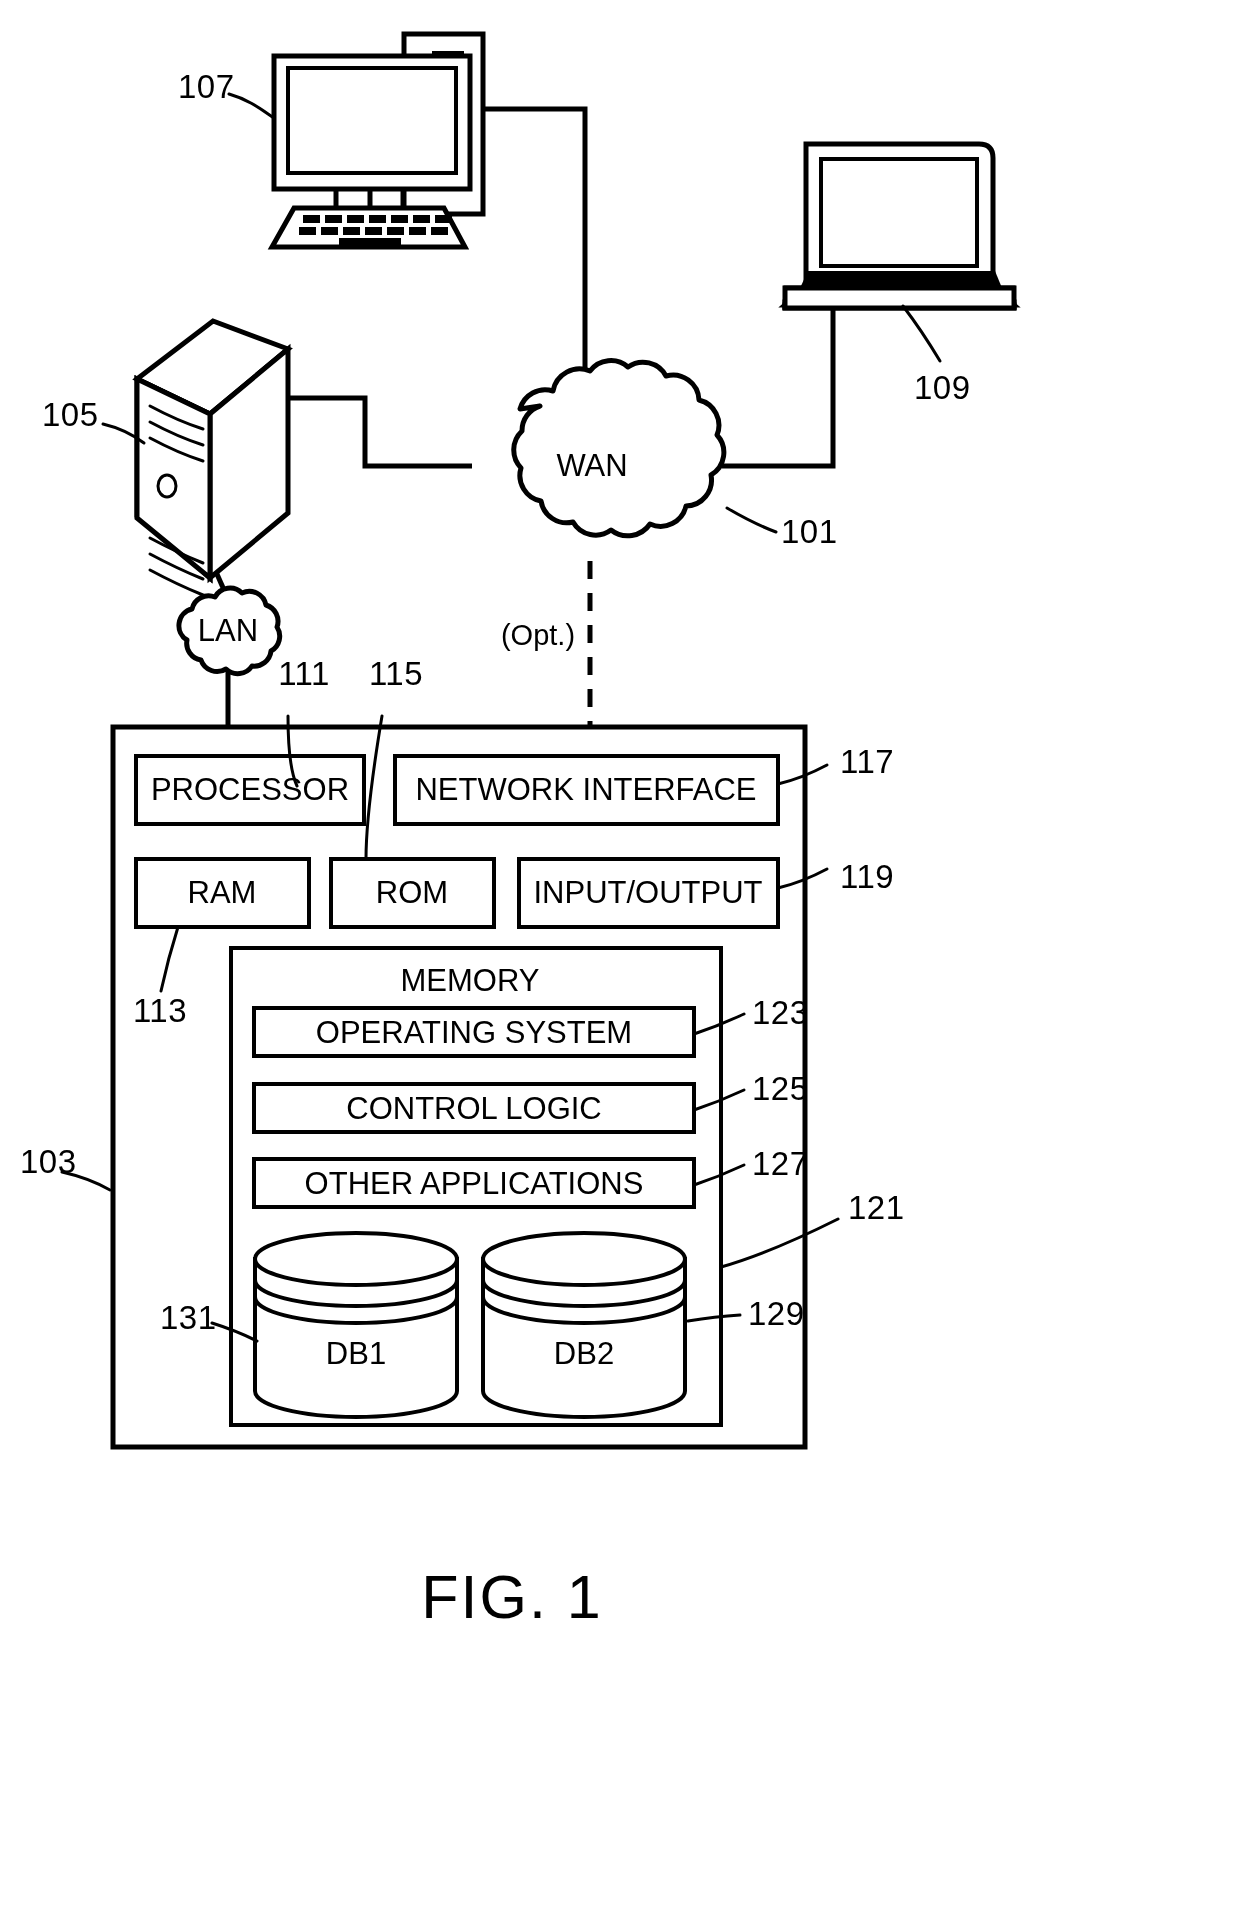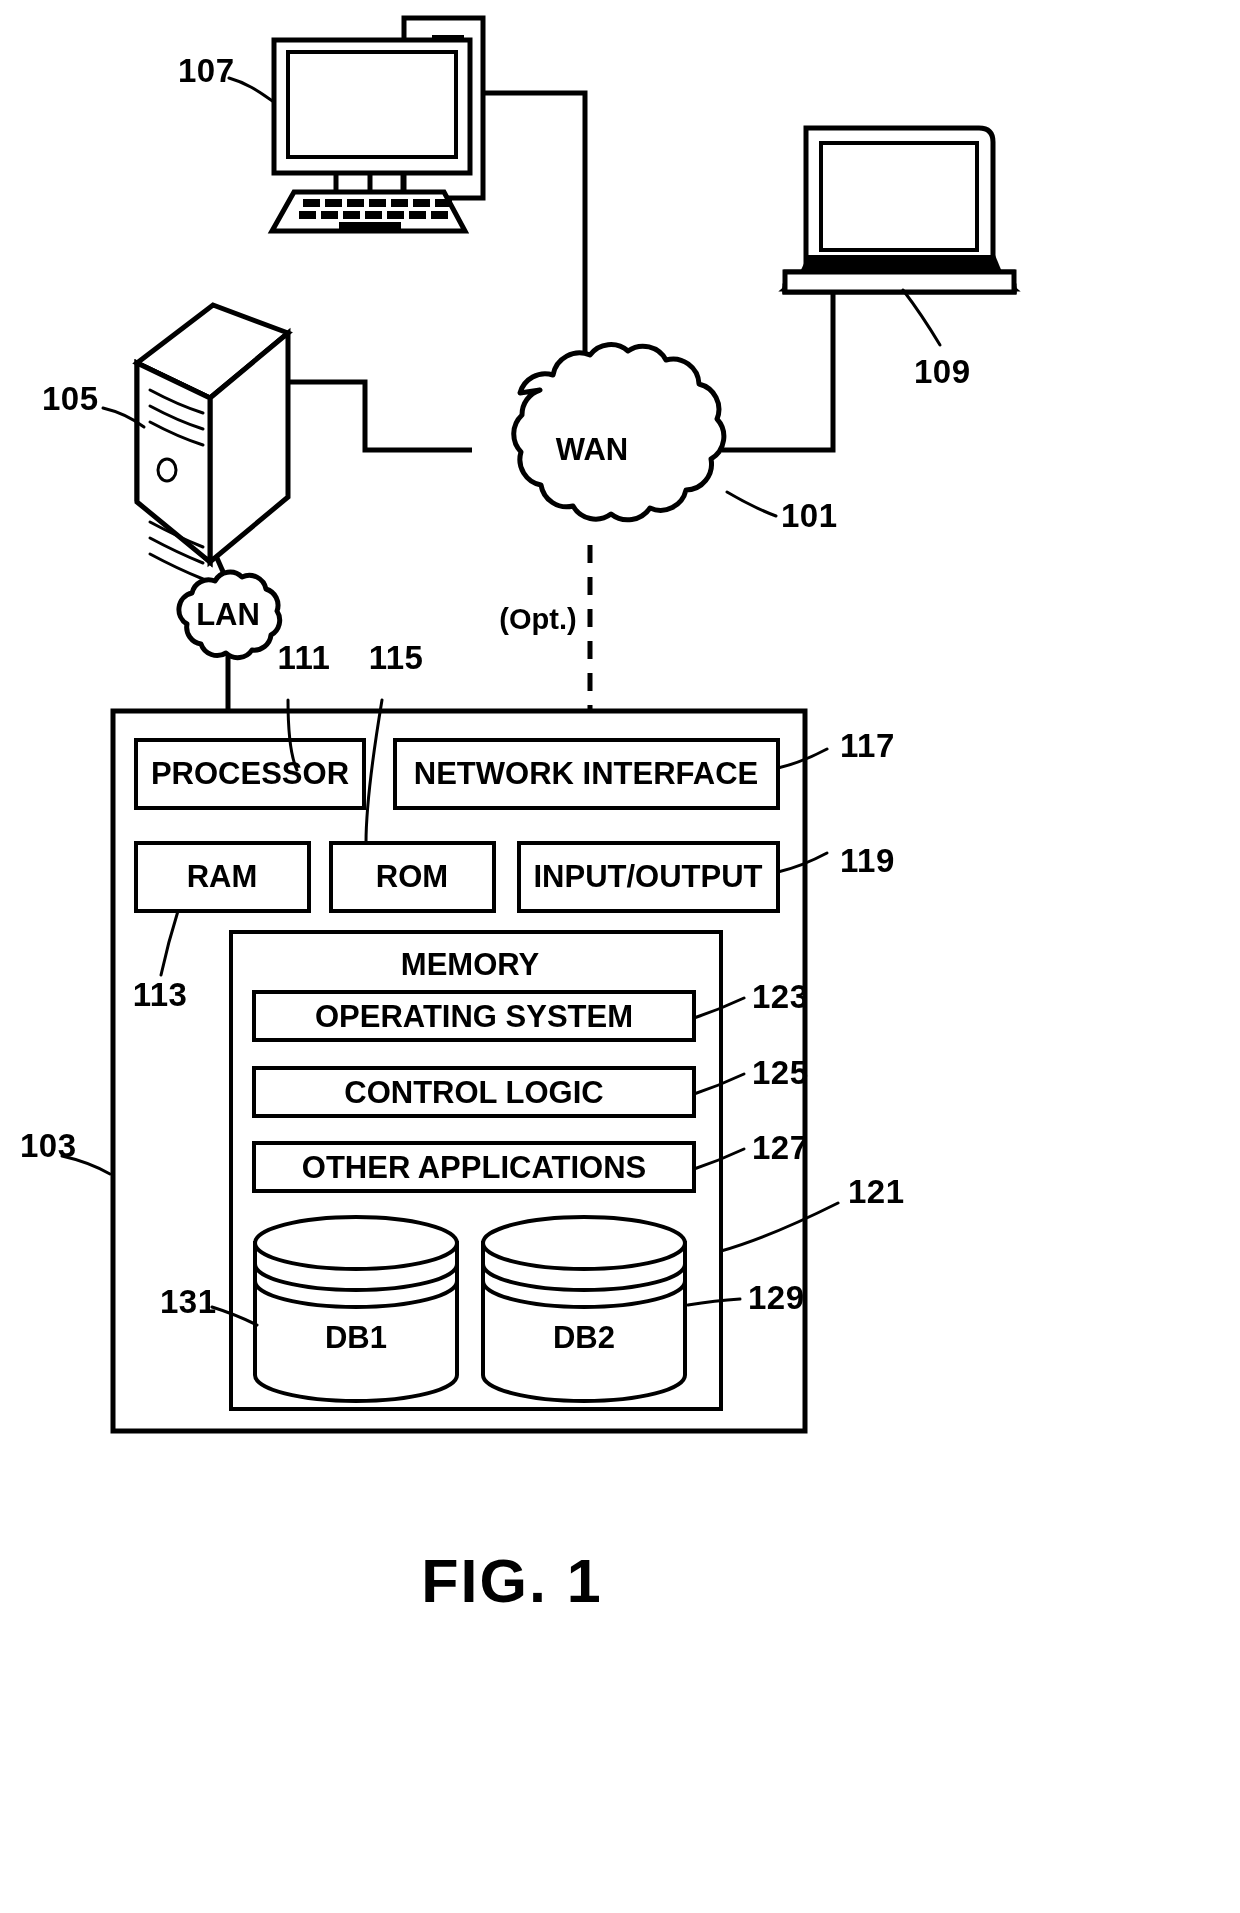--- a/index.html
+++ b/index.html
@@ -9,24 +9,23 @@
   }
   body {
     width: 1240px;
     height: 1913px;
     position: relative;
     font-family: "Liberation Sans", sans-serif;
     overflow: hidden;
   }
   #stage {
     position: absolute;
-    left: 0; top: 0;
+    left: 0; top: 16px;
     width: 1240px;
     height: 1408px;
-    font-weight: bold;
   }
   svg.fig {
     position: absolute;
     left: 0; top: 0;
     width: 1240px;
     height: 1913px;
   }
   .ln {
     fill: none;
     stroke: #000000;

